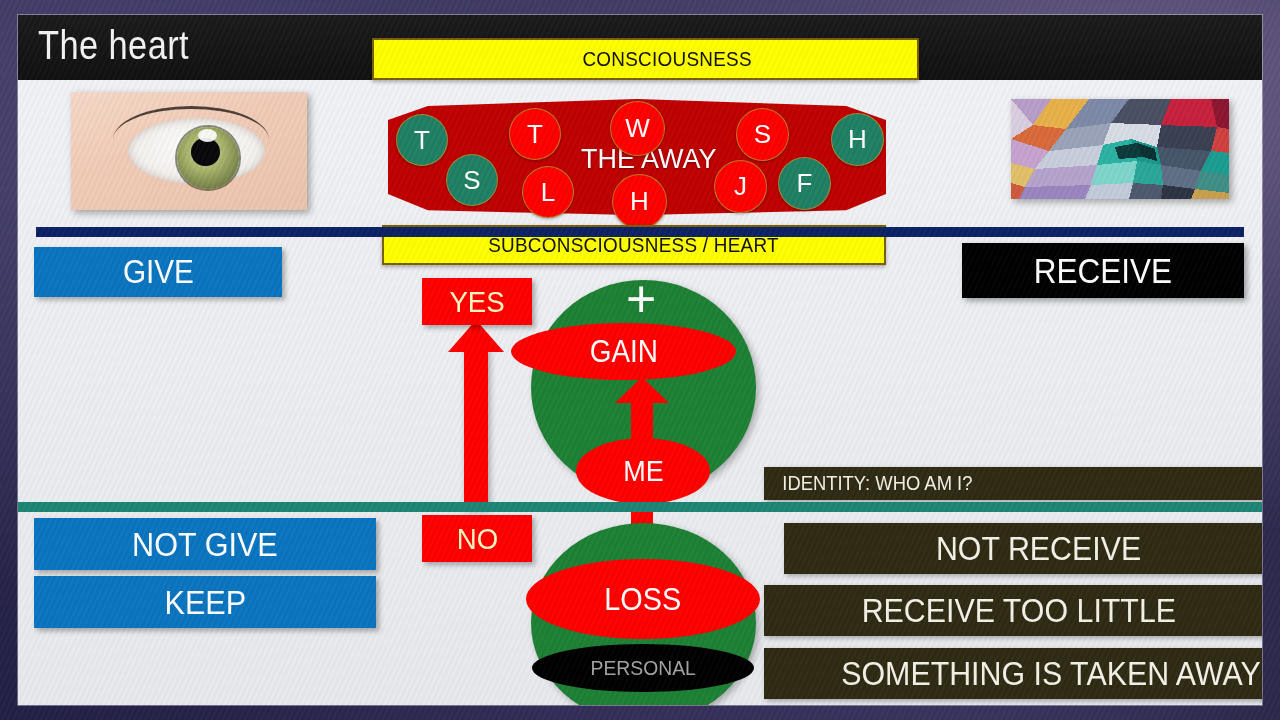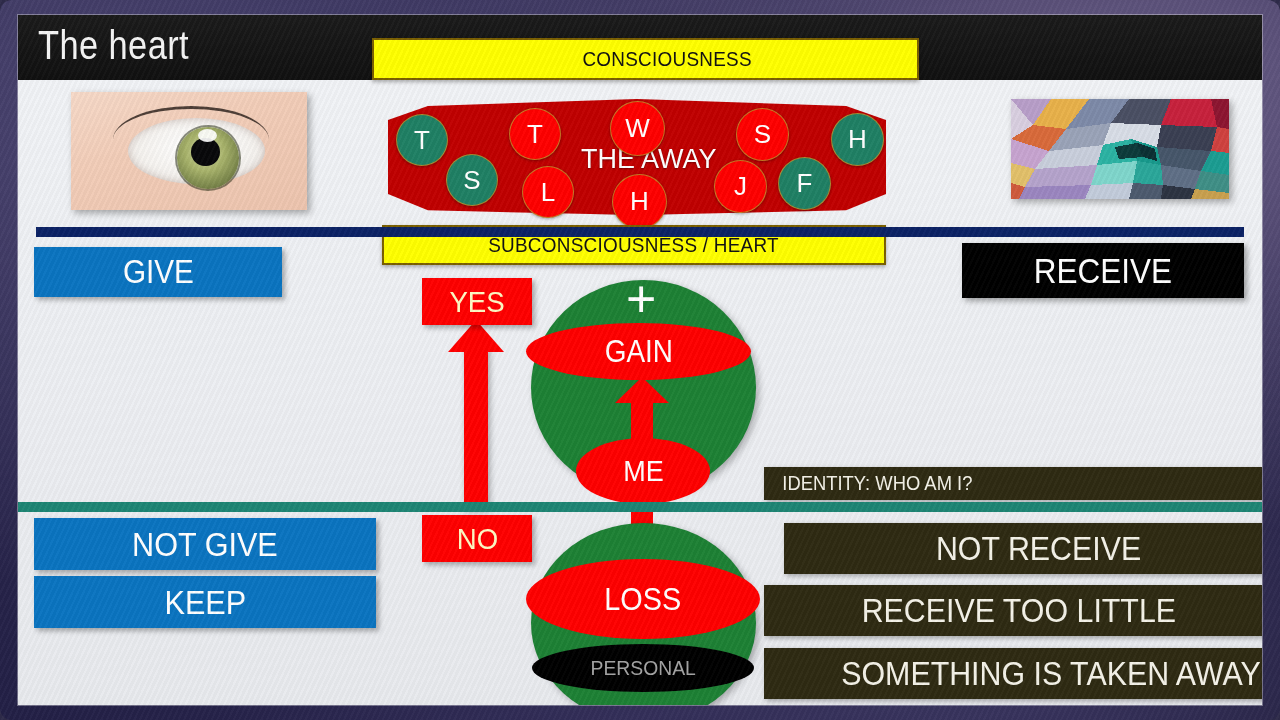--- a/index.html
+++ b/index.html
@@ -8,21 +8,20 @@
     font-family:"Liberation Sans", sans-serif;
     background:#2e2b4a;
   }
   #slide-root{
     position:relative;width:1280px;height:720px;
     background:
       radial-gradient(ellipse at 12% 18%, #4a4470 0%, rgba(74,68,112,0) 55%),
       radial-gradient(ellipse at 88% 14%, #6b5f88 0%, rgba(107,95,136,0) 50%),
       radial-gradient(ellipse at 75% 92%, #3a3560 0%, rgba(58,53,96,0) 55%),
       linear-gradient(140deg,#342f56 0%,#232046 40%,#2b2750 70%,#191731 100%);
-    border-radius: 12px;
   }
   #slide-root::after{
     content:"";position:absolute;inset:0;pointer-events:none;
     background:repeating-linear-gradient(115deg, rgba(255,255,255,0.035) 0 2px, rgba(0,0,0,0.04) 2px 5px);
     opacity:.7;
   }
 
   
   .canvas{
     position:absolute;left:18px;top:15px;width:1244px;height:690px;
@@ -166,21 +165,21 @@
   #circle-loss{
     position:absolute;left:513px;top:508px;width:225px;height:200px;
     border-radius:50%;background:#1d8134;box-shadow:3px 3px 7px rgba(0,0,0,.28);
   }
   .ellipse-red{
     position:absolute;border-radius:50%;background:#ff0000;
     display:flex;align-items:center;justify-content:center;
     color:#ffffff;font-family:"Liberation Sans", sans-serif;
   }
   .ellipse-red span{transform:scaleX(.9);display:block;}
-  #ell-gain{left:508px;top:308px;width:225px;height:57px;font-size:31px;}
+  #ell-gain{left:493px;top:308px;width:225px;height:57px;font-size:31px;}
   #ell-me{left:558px;top:423px;width:134px;height:66px;font-size:30px;}
   #ell-loss{left:508px;top:544px;width:234px;height:80px;font-size:32px;}
   #ell-personal{
     position:absolute;left:514px;top:629px;width:222px;height:48px;border-radius:50%;
     background:#000000;display:flex;align-items:center;justify-content:center;
     color:#a3a3a3;font-size:21px;font-family:"Liberation Sans", sans-serif;
   }
   #ell-personal span{transform:scaleX(.92);display:block;}
   .sign{
     position:absolute;color:#ffffff;font-family:"Liberation Sans", sans-serif;

